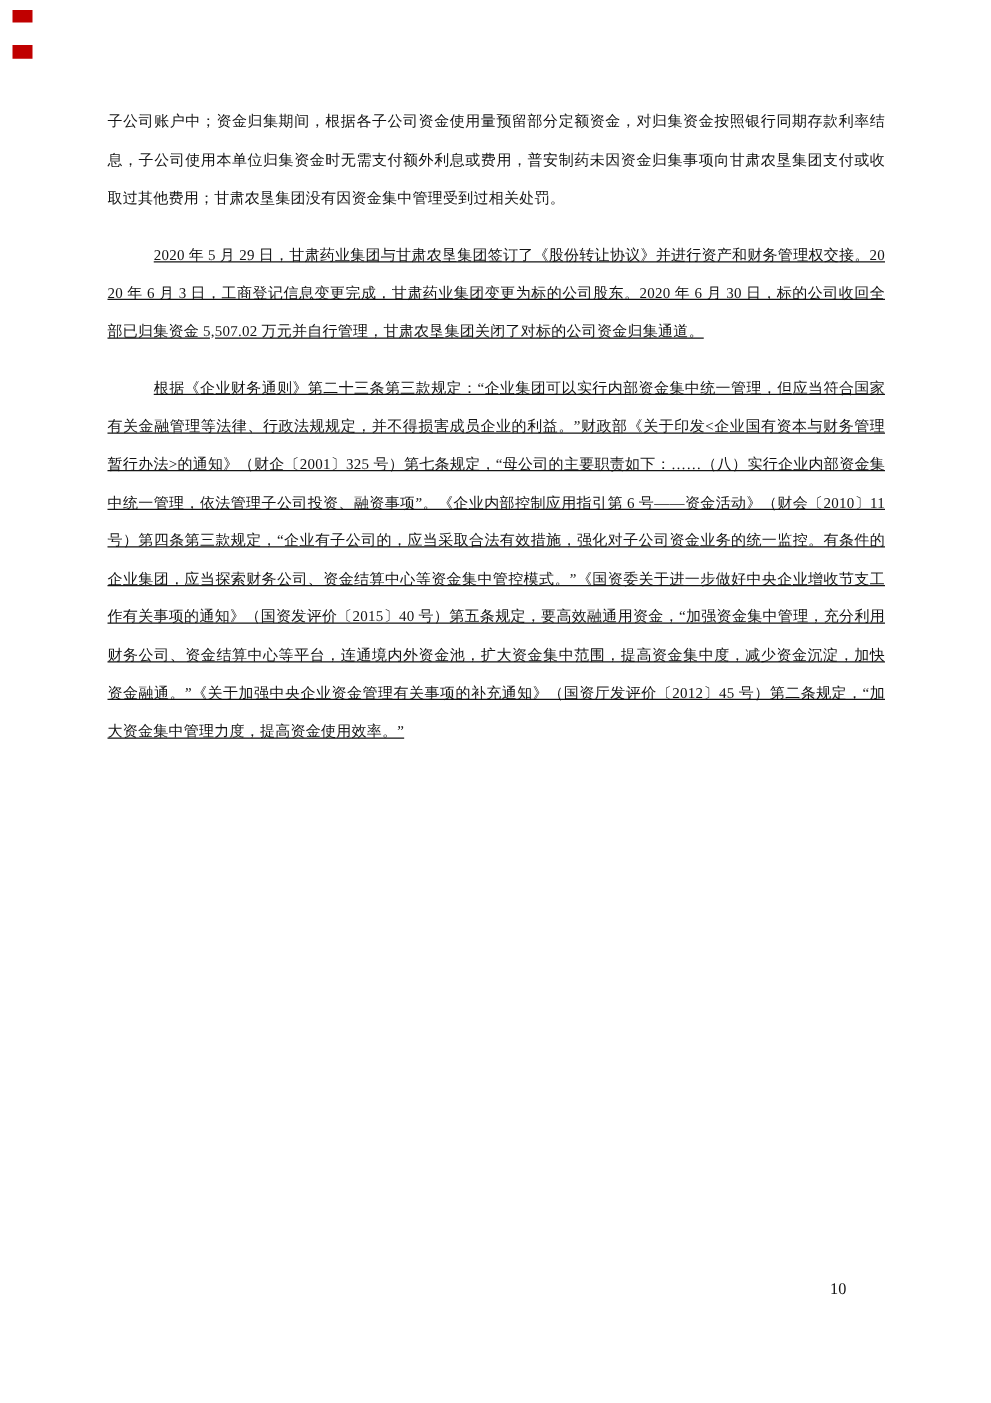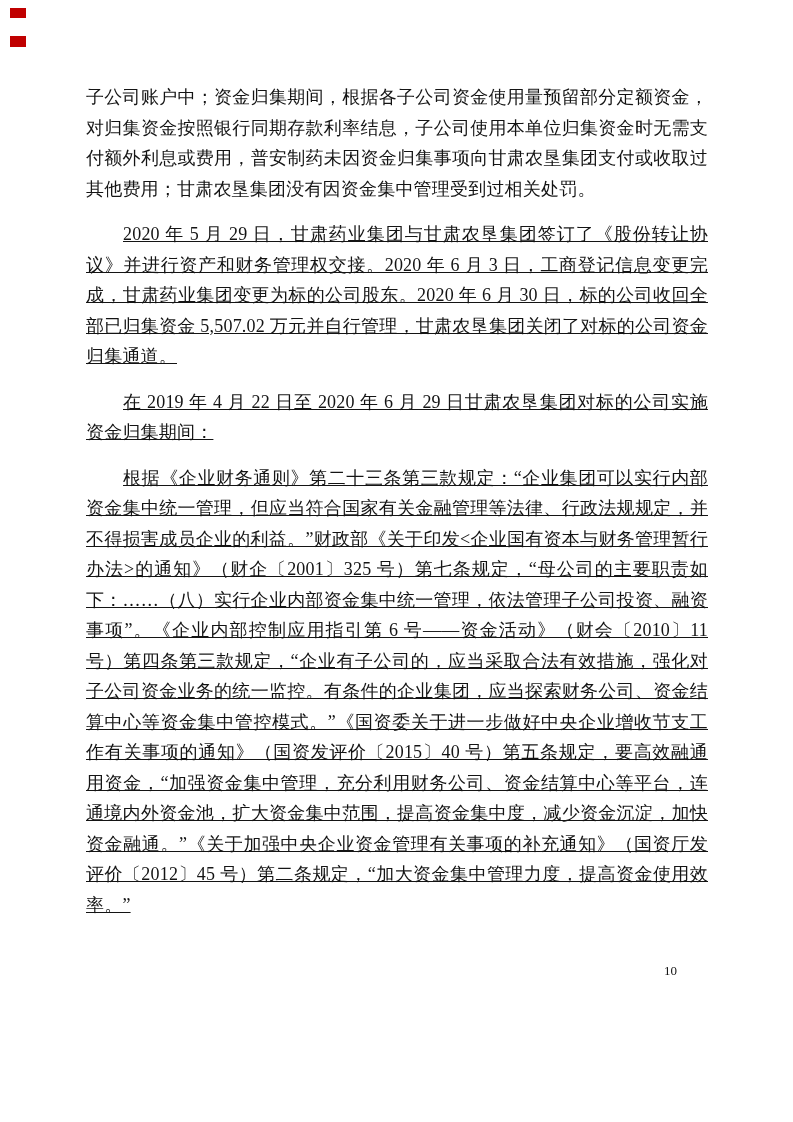--- a/index.html
+++ b/index.html
@@ -23,54 +23,53 @@
   .seal-mark.m1 { left: 10px; top: 8px;  width: 16px; height: 10px; }
   .seal-mark.m2 { left: 10px; top: 36px; width: 16px; height: 11px; }
   .content {
     position: absolute;
     left: 86px;
     top: 82px;
     width: 622px;
   }
   .para, .heading {
     margin: 0;
-    font-size: 18px;
+    font-size: 12px;
     line-height: 30.5px;
     text-align: justify;
     word-break: break-all;
     letter-spacing: 0.2px;
   }
   .para.gap, .heading.gap { margin-top: 15px; }
   .ind { text-indent: 37px; text-decoration: underline; }
   .heading {
     font-weight: bold;
   }
   .pageno {
     position: absolute;
     left: 664px;
-    top: 962px;
+    top: 1022px;
     font-size: 13px;
     line-height: 18px;
     color: #141414;
   }
 </style>
 </head>
 <body>
 
 <div class="page">
 
   <div class="seal-mark m1"></div>
   <div class="seal-mark m2"></div>
 
   <div class="content">
     <p class="para">子公司账户中；资金归集期间，根据各子公司资金使用量预留部分定额资金，对归集资金按照银行同期存款利率结息，子公司使用本单位归集资金时无需支付额外利息或费用，普安制药未因资金归集事项向甘肃农垦集团支付或收取过其他费用；甘肃农垦集团没有因资金集中管理受到过相关处罚。</p>
 
     <p class="para gap ind">2020 年 5 月 29 日，甘肃药业集团与甘肃农垦集团签订了《股份转让协议》并进行资产和财务管理权交接。2020 年 6 月 3 日，工商登记信息变更完成，甘肃药业集团变更为标的公司股东。2020 年 6 月 30 日，标的公司收回全部已归集资金 5,507.02 万元并自行管理，甘肃农垦集团关闭了对标的公司资金归集通道。</p>
 
-    <p class="para gap ind">在 2019 年 4 月 22 日至 2020 年 6 月 29 日甘肃农垦集团对标的公司实施资金归集期间：</p>
 
 
     <p class="para gap ind">根据《企业财务通则》第二十三条第三款规定：“企业集团可以实行内部资金集中统一管理，但应当符合国家有关金融管理等法律、行政法规规定，并不得损害成员企业的利益。”财政部《关于印发&lt;企业国有资本与财务管理暂行办法&gt;的通知》（财企〔2001〕325 号）第七条规定，“母公司的主要职责如下：……（八）实行企业内部资金集中统一管理，依法管理子公司投资、融资事项”。《企业内部控制应用指引第 6 号——资金活动》（财会〔2010〕11 号）第四条第三款规定，“企业有子公司的，应当采取合法有效措施，强化对子公司资金业务的统一监控。有条件的企业集团，应当探索财务公司、资金结算中心等资金集中管控模式。”《国资委关于进一步做好中央企业增收节支工作有关事项的通知》（国资发评价〔2015〕40 号）第五条规定，要高效融通用资金，“加强资金集中管理，充分利用财务公司、资金结算中心等平台，连通境内外资金池，扩大资金集中范围，提高资金集中度，减少资金沉淀，加快资金融通。”《关于加强中央企业资金管理有关事项的补充通知》（国资厅发评价〔2012〕45 号）第二条规定，“加大资金集中管理力度，提高资金使用效率。”</p>
 
   </div>
 
   <div class="pageno">10</div>
 
 </div>
 

